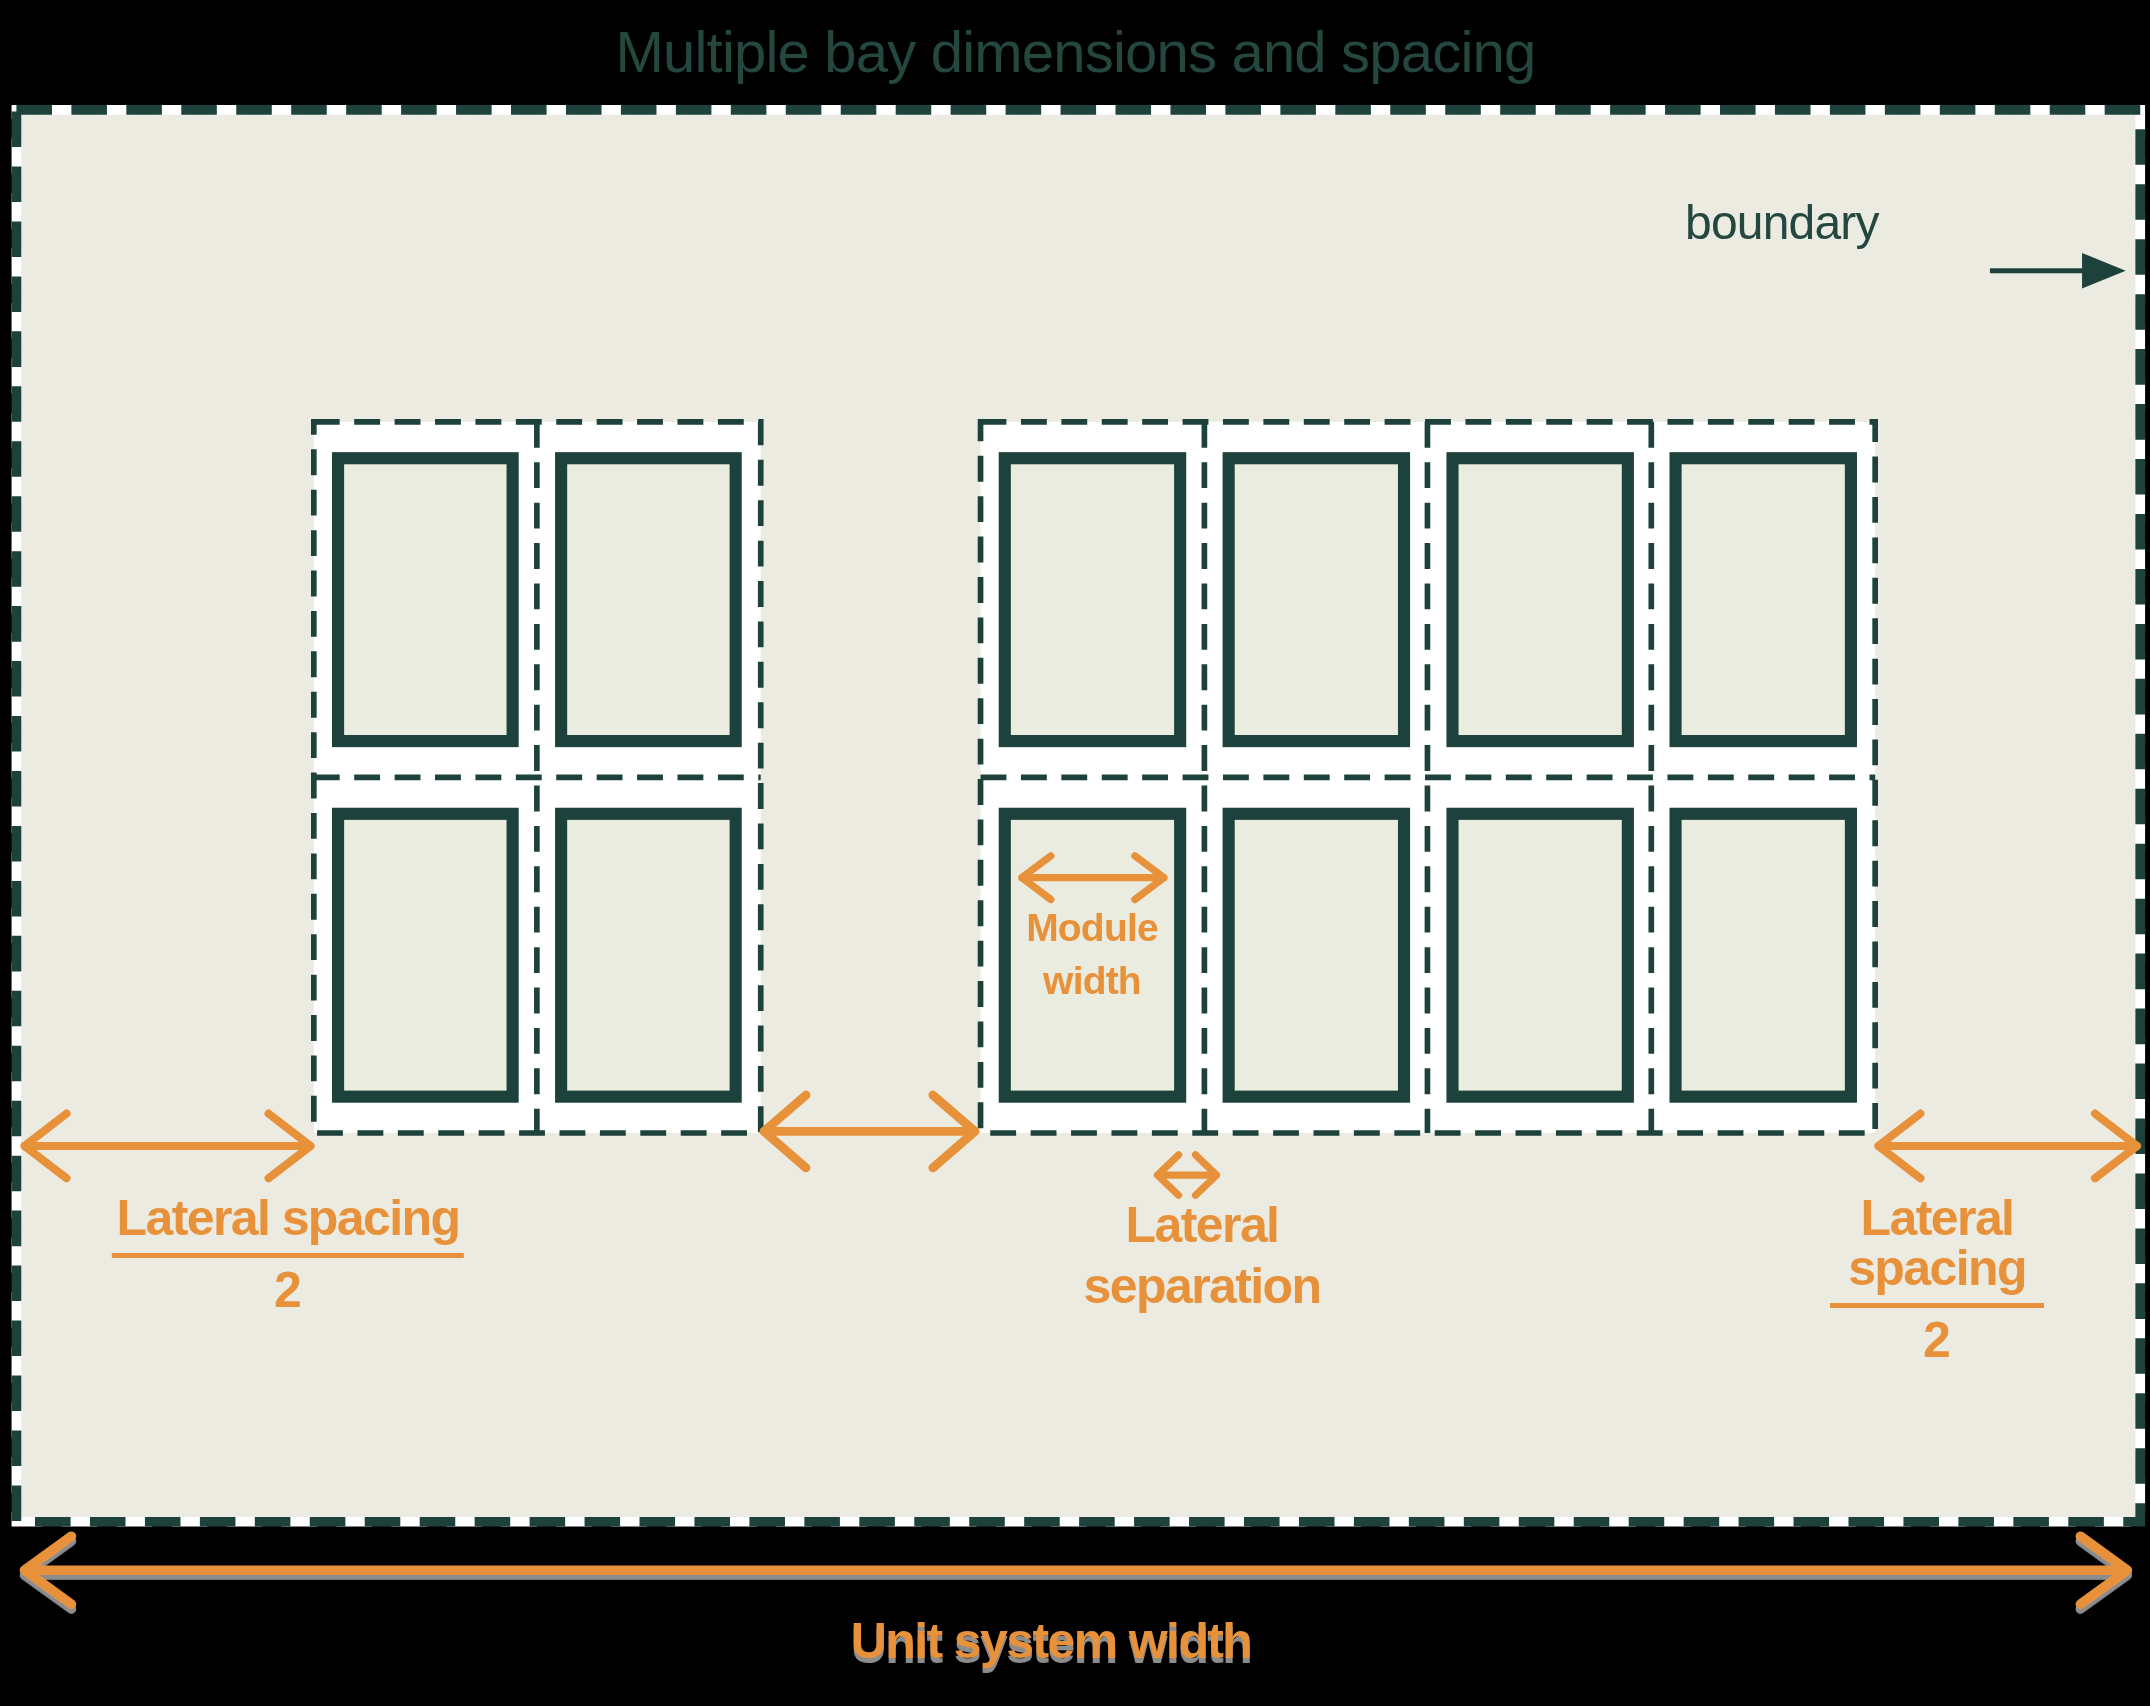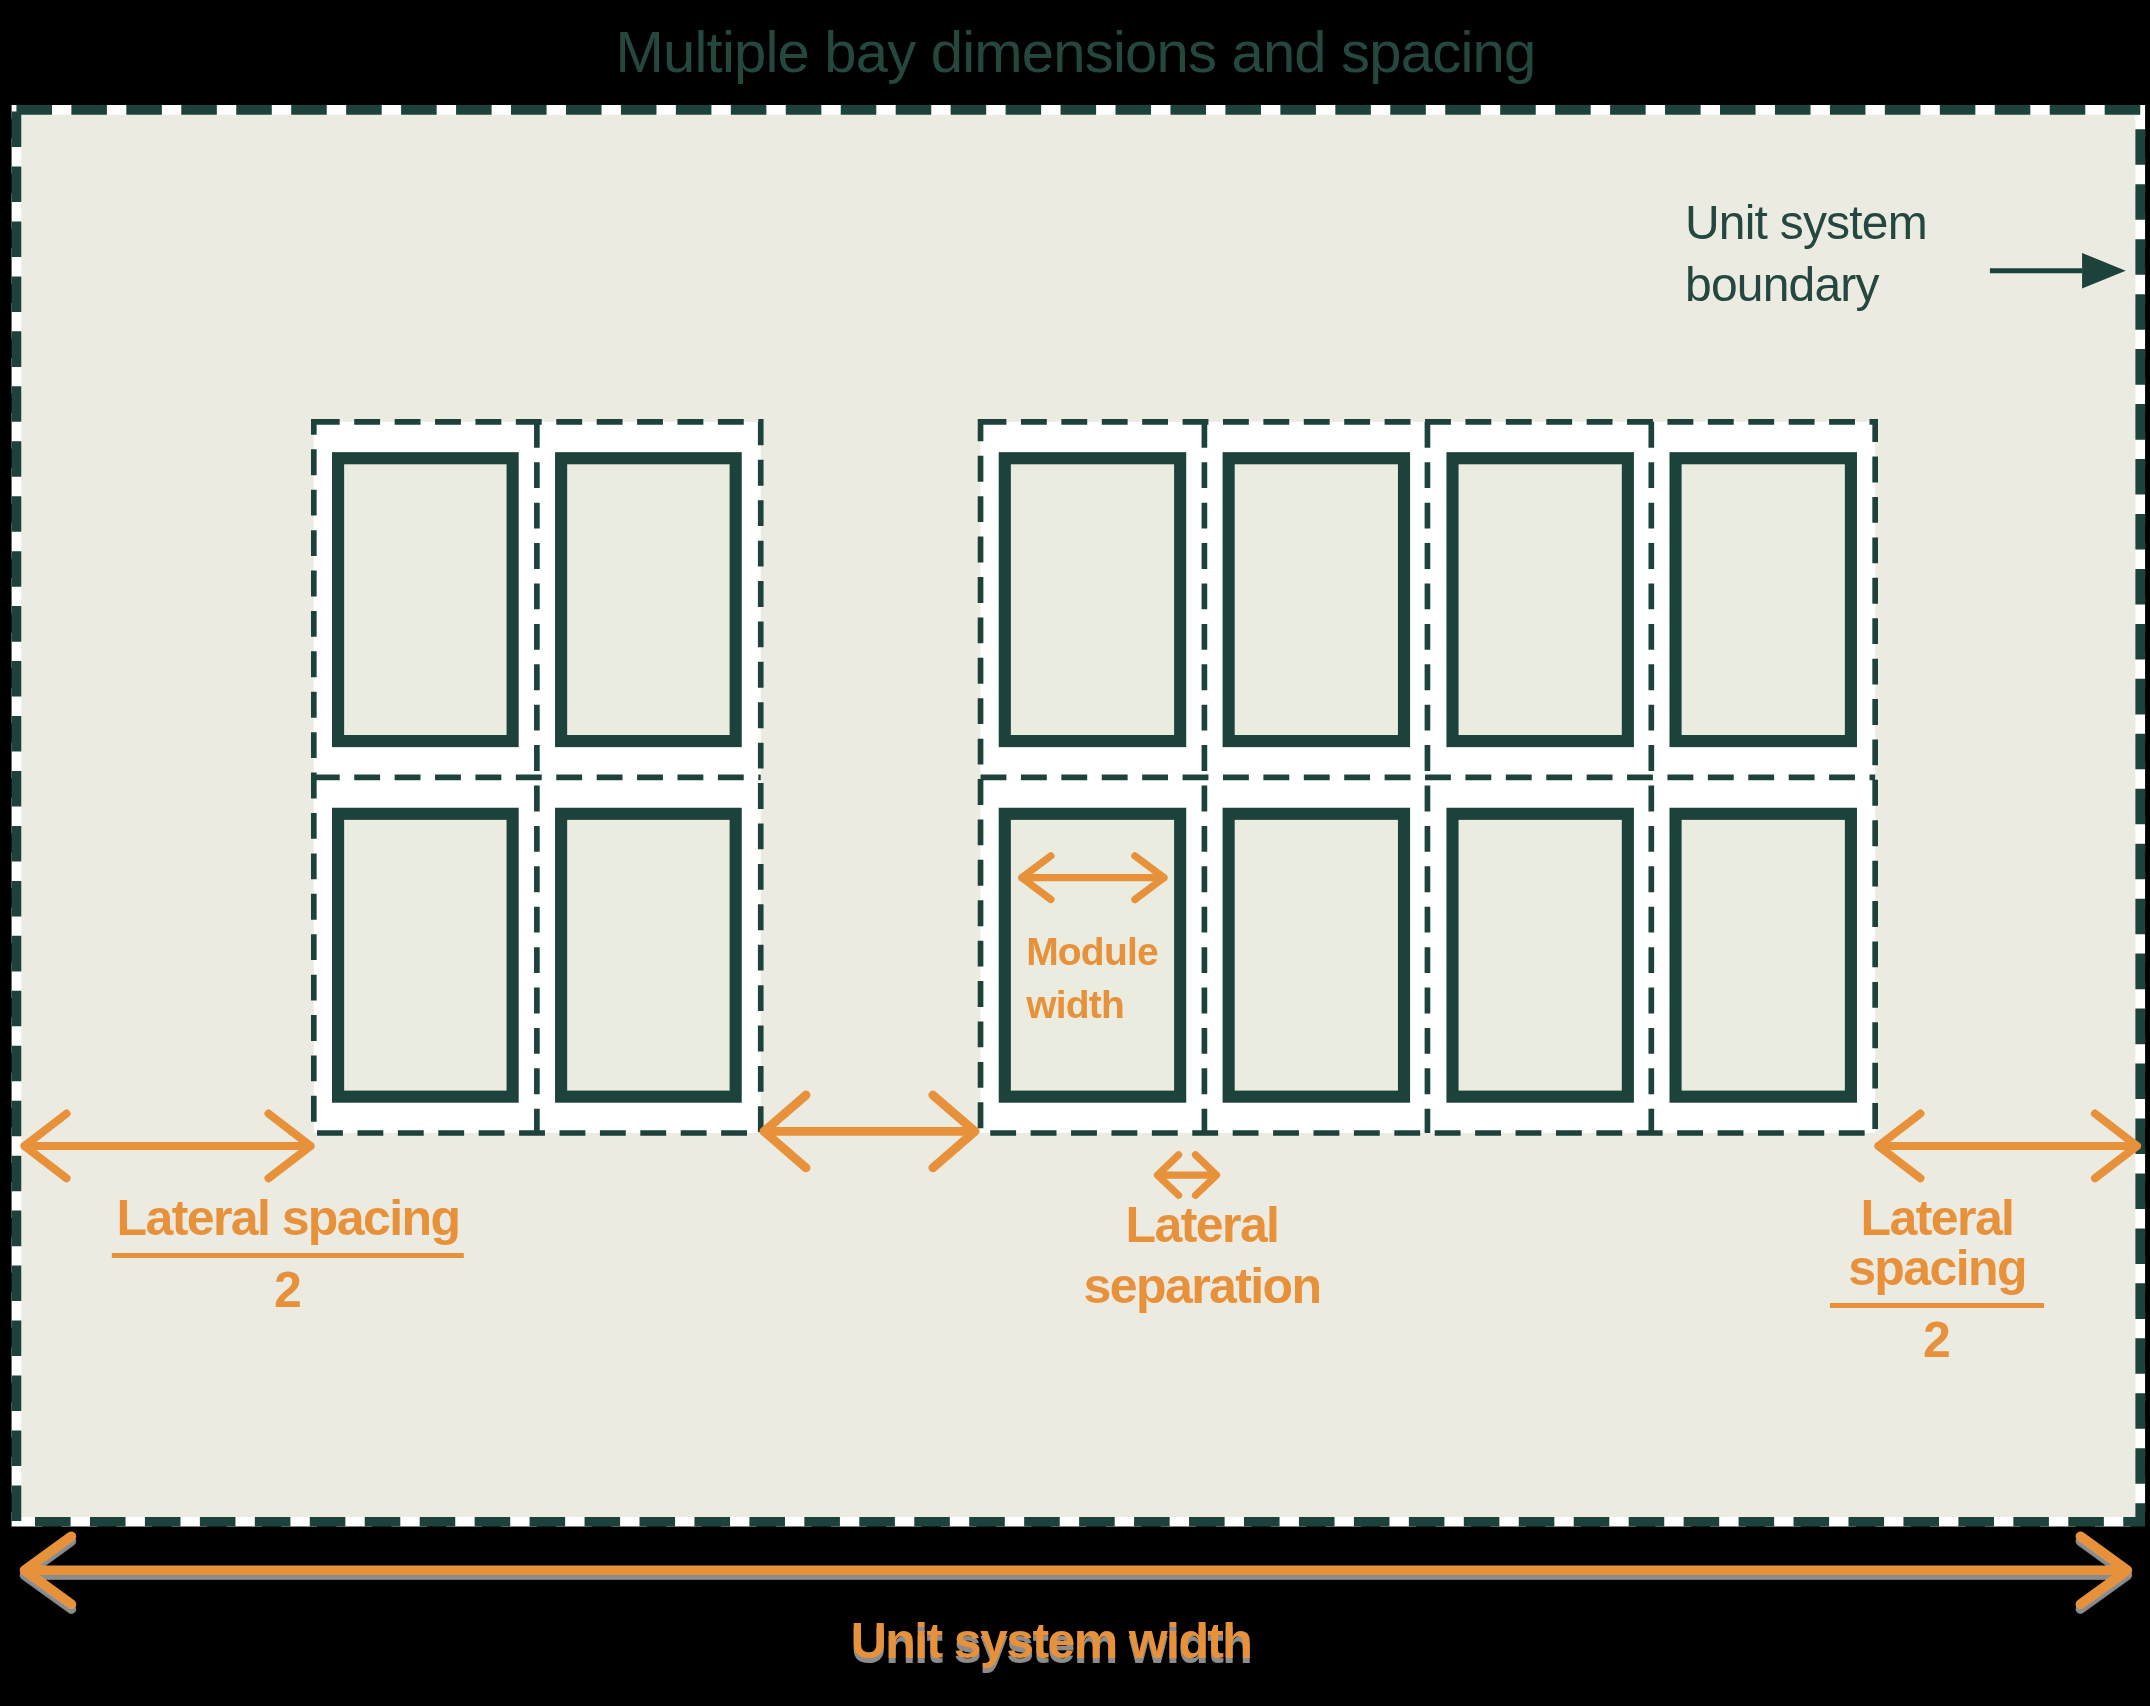--- a/index.html
+++ b/index.html
@@ -16,22 +16,23 @@
     left:0;top:18px;width:2151px;text-align:center;
     font-size:58px;font-weight:400;letter-spacing:-0.8px;color:#24473F;
   }
   .boundary-label{
     left:1685px;top:192px;
     font-size:48px;font-weight:400;letter-spacing:-0.8px;line-height:62px;
     color:#24473F;text-align:left;
   }
   .orange{color:#E8913B;}
   .module-width-label{
-    left:1092px;top:925px;transform:translateX(-50%);
+    left:1092px;top:901px;transform:translateX(-50%);
     font-size:39px;font-weight:700;line-height:53px;letter-spacing:-0.8px;
+    text-align:center;
   }
   .bay-spacing-label{
     left:873px;top:1186px;transform:translateX(-50%);
     font-size:50px;font-weight:700;line-height:61px;letter-spacing:-1.6px;
     text-align:center;
   }
   .latsep-label{
     left:1202px;top:1195px;transform:translateX(-50%);
     font-size:50px;font-weight:700;line-height:61px;letter-spacing:-1.6px;
     text-align:center;
@@ -107,21 +108,20 @@
     <path d="M 997 1355 L 945 1400 L 997 1445 M 945 1400 L 1206 1400 M 1154 1355 L 1206 1400 L 1154 1445" fill="none" stroke="#E8913B" stroke-width="11" stroke-linecap="round" stroke-linejoin="round"></path>
     <path d="M 1458 1429 L 1432 1454 L 1458 1479 M 1432 1454 L 1505 1454 M 1479 1429 L 1505 1454 L 1479 1479" fill="none" stroke="#E8913B" stroke-width="9" stroke-linecap="round" stroke-linejoin="round"></path>
     <path d="M 2376 1378 L 2324 1418 L 2376 1458 M 2324 1418 L 2644 1418 M 2592 1378 L 2644 1418 L 2592 1458" fill="none" stroke="#E8913B" stroke-width="10" stroke-linecap="round" stroke-linejoin="round"></path>
     <path d="M 1300 1059 L 1264 1086 L 1300 1113 M 1264 1086 L 1440 1086 M 1404 1059 L 1440 1086 L 1404 1113" fill="none" stroke="#E8913B" stroke-width="9" stroke-linecap="round" stroke-linejoin="round"></path>
     <path d="M 88 1901 L 30 1943 L 88 1985 M 30 1943 L 2632 1943 M 2574 1901 L 2632 1943 L 2574 1985" fill="none" stroke="#E8913B" stroke-width="12" stroke-linecap="round" stroke-linejoin="round" filter="url(#arrowShadow)"></path>
   </svg>
 
   <div class="lbl lbl-title">Multiple bay dimensions and spacing</div>
 
   <div class="lbl boundary-label">
-    <div>Unit system</div>
     <div>boundary</div>
   </div>
 
   <div class="lbl orange module-width-label">
     <div>Module</div>
     <div>width</div>
   </div>
 
   <div class="fraction fl orange">
     <div class="num">Lateral spacing</div>

